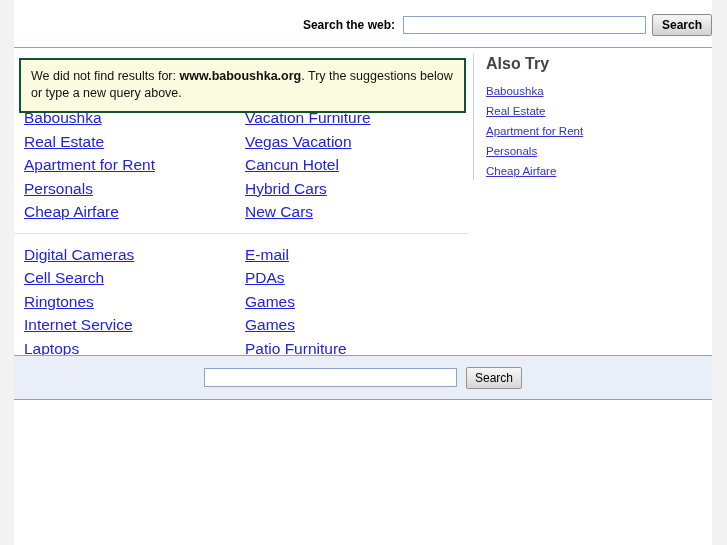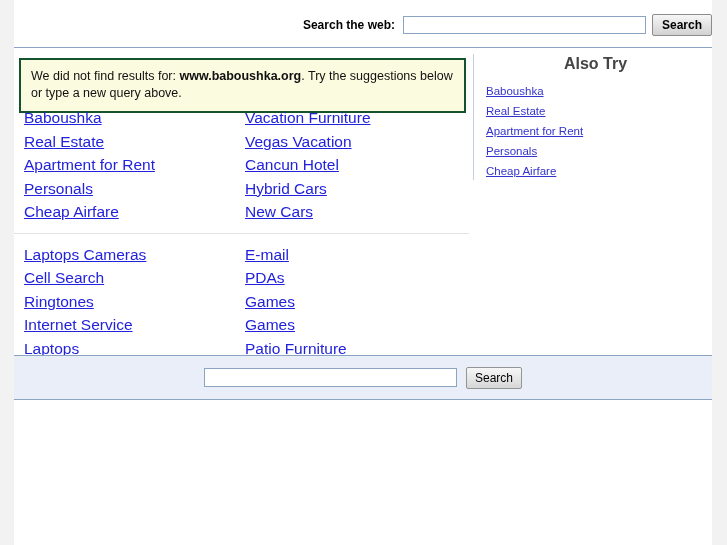--- a/index.html
+++ b/index.html
@@ -153,21 +153,20 @@
     padding-left: 12px;
     box-sizing: border-box;
     height: 126px;
   }
   #also-try-title {
     font-size: 16px;
     font-weight: bold;
     color: #444444;
     margin: 0 0 7px 0;
     line-height: 20px;
-    text-align: center;
   }
   .also-link {
     display: block;
     color: #3333cc;
     text-decoration: underline;
     font-size: 11.5px;
     line-height: 20px;
     white-space: nowrap;
     cursor: pointer;
     width: fit-content;
@@ -258,21 +257,21 @@
           <a class="sugg-link">Vacation Furniture</a>
           <a class="sugg-link">Vegas Vacation</a>
           <a class="sugg-link">Cancun Hotel</a>
           <a class="sugg-link">Hybrid Cars</a>
           <a class="sugg-link">New Cars</a>
         </div>
       </div>
 
       <div class="sugg-group second">
         <div class="sugg-col col-left">
-          <a class="sugg-link">Laptops Cameras</a>
+          <a class="sugg-link">Digital Cameras</a>
           <a class="sugg-link">Cell Search</a>
           <a class="sugg-link">Ringtones</a>
           <a class="sugg-link">Internet Service</a>
           <a class="sugg-link">Laptops</a>
         </div>
         <div class="sugg-col col-right">
           <a class="sugg-link">E-mail</a>
           <a class="sugg-link">PDAs</a>
           <a class="sugg-link">Games</a>
           <a class="sugg-link">Games</a>

